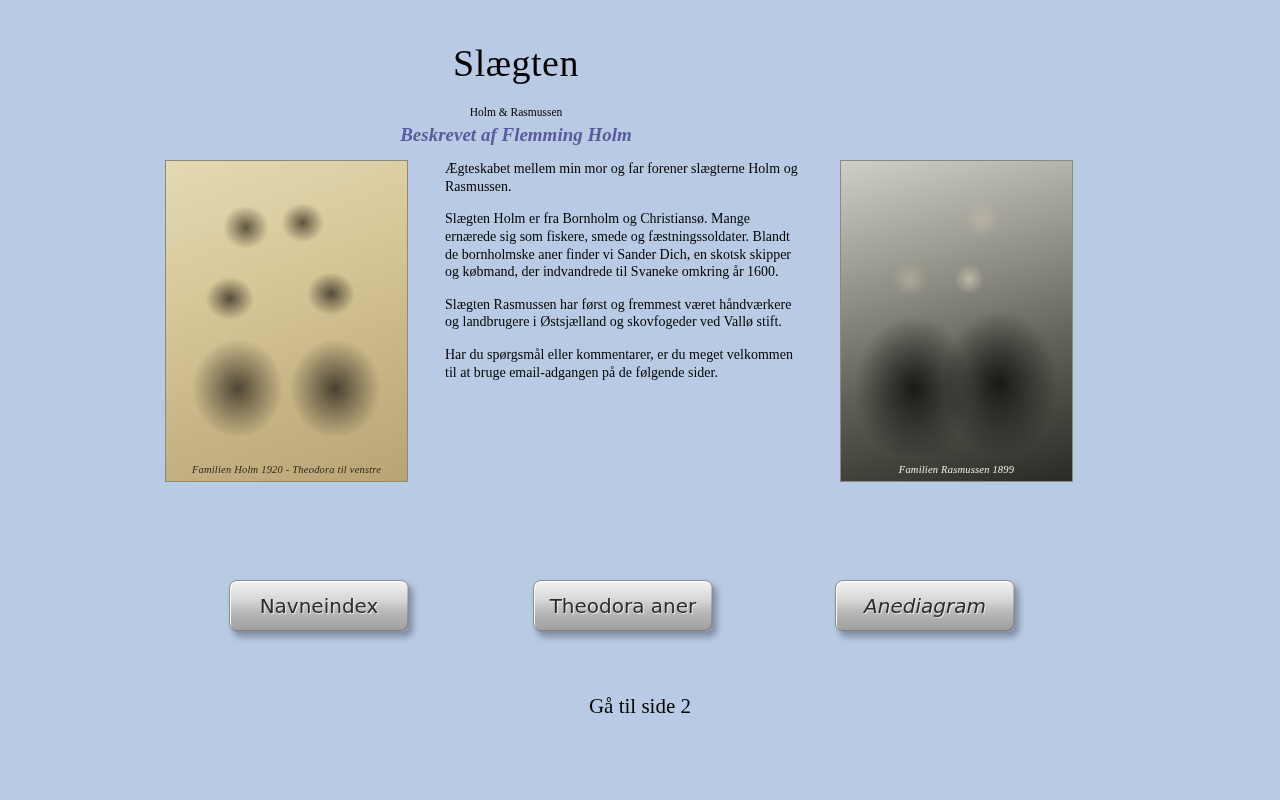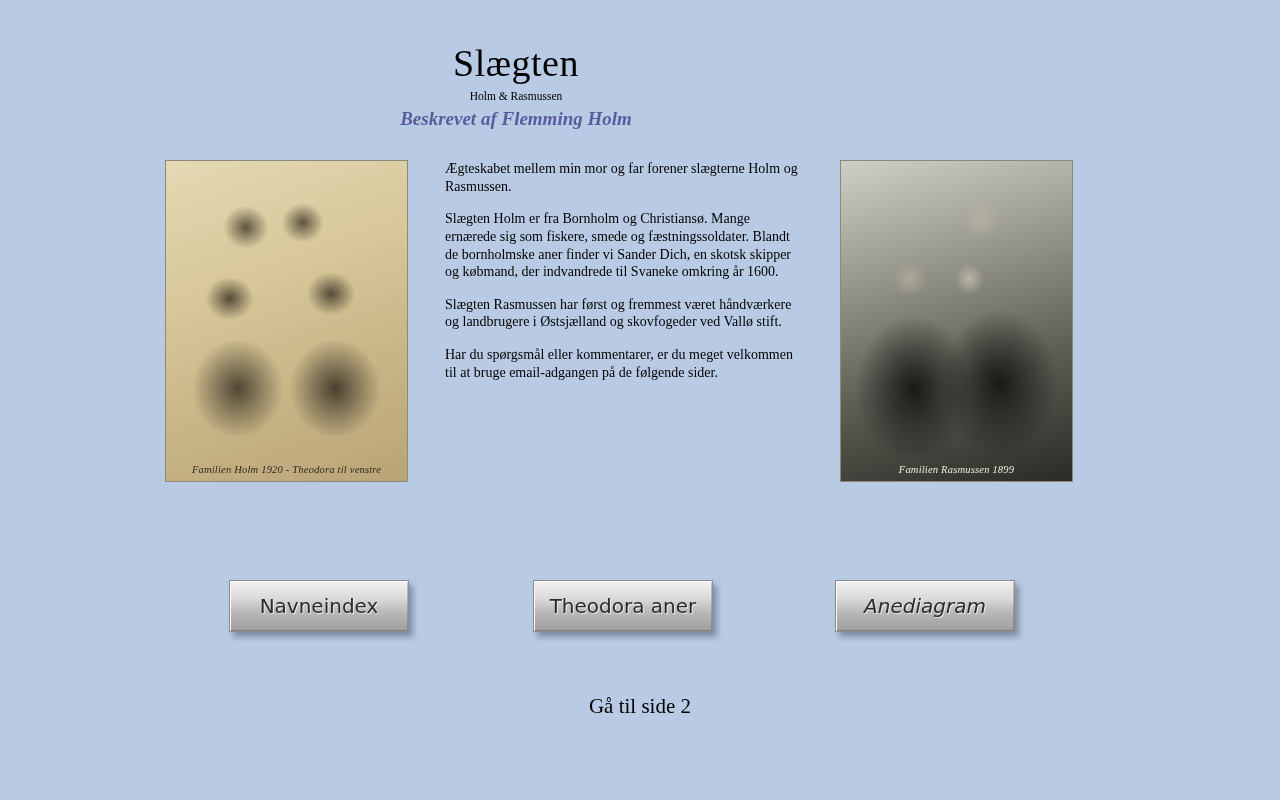--- a/index.html
+++ b/index.html
@@ -32,21 +32,21 @@
     font-size: 38px;
     font-weight: normal;
     letter-spacing: 0.5px;
     line-height: 1.05;
     margin: 0;
     color: #000;
   }
   .site-subtitle {
     font-family: "Liberation Serif", serif;
     font-size: 11.5px;
-    margin-top: 6px;
+    margin-top: 22px;
     color: #000;
   }
   .author-line {
     font-family: "Liberation Serif", serif;
     font-style: italic;
     font-weight: bold;
     font-size: 19px;
     color: #5a5a9e;
     margin-top: 6px;
   }
@@ -147,21 +147,21 @@
     position: absolute;
     top: 580px;
     left: 0;
     width: 1280px;
     height: 70px;
   }
   .btn3d {
     position: absolute;
     width: 180px;
     height: 52px;
-    border-radius: 0;
+    border-radius: 8px;
     background: linear-gradient(180deg, #f2f2f2 0%, #d7d7d7 38%, #b9b9b9 62%, #9e9e9e 100%);
     border: 1px solid #8d8d8d;
     box-shadow: 4px 5px 6px rgba(40,50,70,0.40),
                 inset 1px 1px 0 rgba(255,255,255,0.9),
                 inset -1px -1px 0 rgba(0,0,0,0.18);
     display: flex;
     align-items: center;
     justify-content: center;
     font-family: "DejaVu Sans", sans-serif;
     font-size: 20px;

